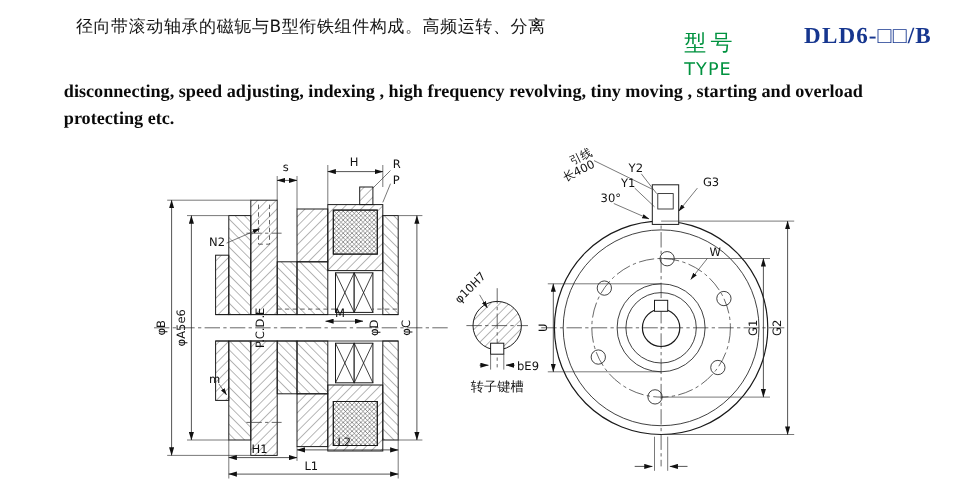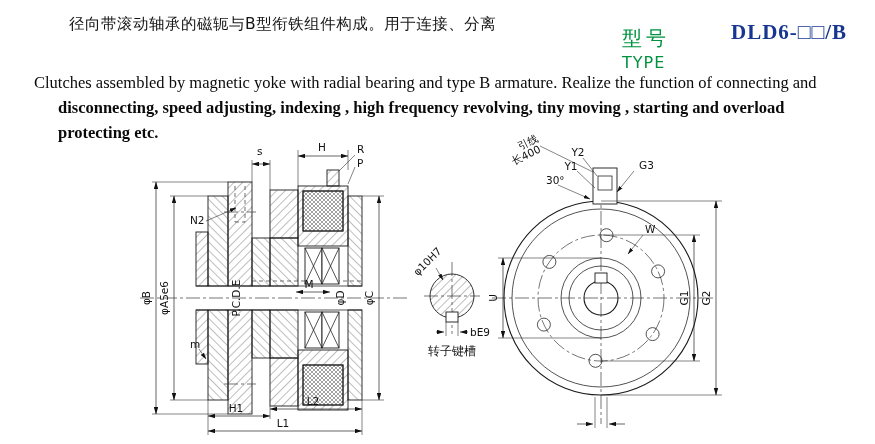--- a/index.html
+++ b/index.html
@@ -31,31 +31,30 @@
   .ext  { fill:none; stroke:#333; stroke-width:.6; }
   text.lbl  { font:10.5px "DejaVu Sans", sans-serif; fill:#111; }
   text.lblCn{ font:12px "DejaVu Sans", sans-serif; fill:#111; }
 </style>
 </head>
 <body>
 
 <div id="page">
 
   <div class="cn">
-    <div class="indent">径向带滚动轴承的磁轭与B型衔铁组件构成。用于连接、分离</div>
+    <div class="indent">径向带滚动轴承的磁轭与B型衔铁组件构成。高频运转、分离</div>
   </div>
 
   <div class="type-block">
     <div class="cnl">型号</div>
     <div class="enl">TYPE</div>
   </div>
   <div class="model">DLD6-□□/B</div>
 
   <div class="en">
-    <div>Clutches assembled by magnetic yoke with radial bearing and type B armature. Realize the function of connecting and</div>
     <div class="l2">disconnecting, speed adjusting, indexing , high frequency revolving, tiny moving , starting and overload protecting etc.</div>
   </div>
 
   <svg width="875" height="444" viewBox="0 0 875 444">
     <defs>
       <pattern id="h1" width="6" height="6" patternUnits="userSpaceOnUse" patternTransform="rotate(45)">
         <line x1="0" y1="0" x2="0" y2="6" stroke="#444" stroke-width=".7"></line>
       </pattern>
       <pattern id="h2" width="6" height="6" patternUnits="userSpaceOnUse" patternTransform="rotate(-45)">
         <line x1="0" y1="0" x2="0" y2="6" stroke="#444" stroke-width=".7"></line>

